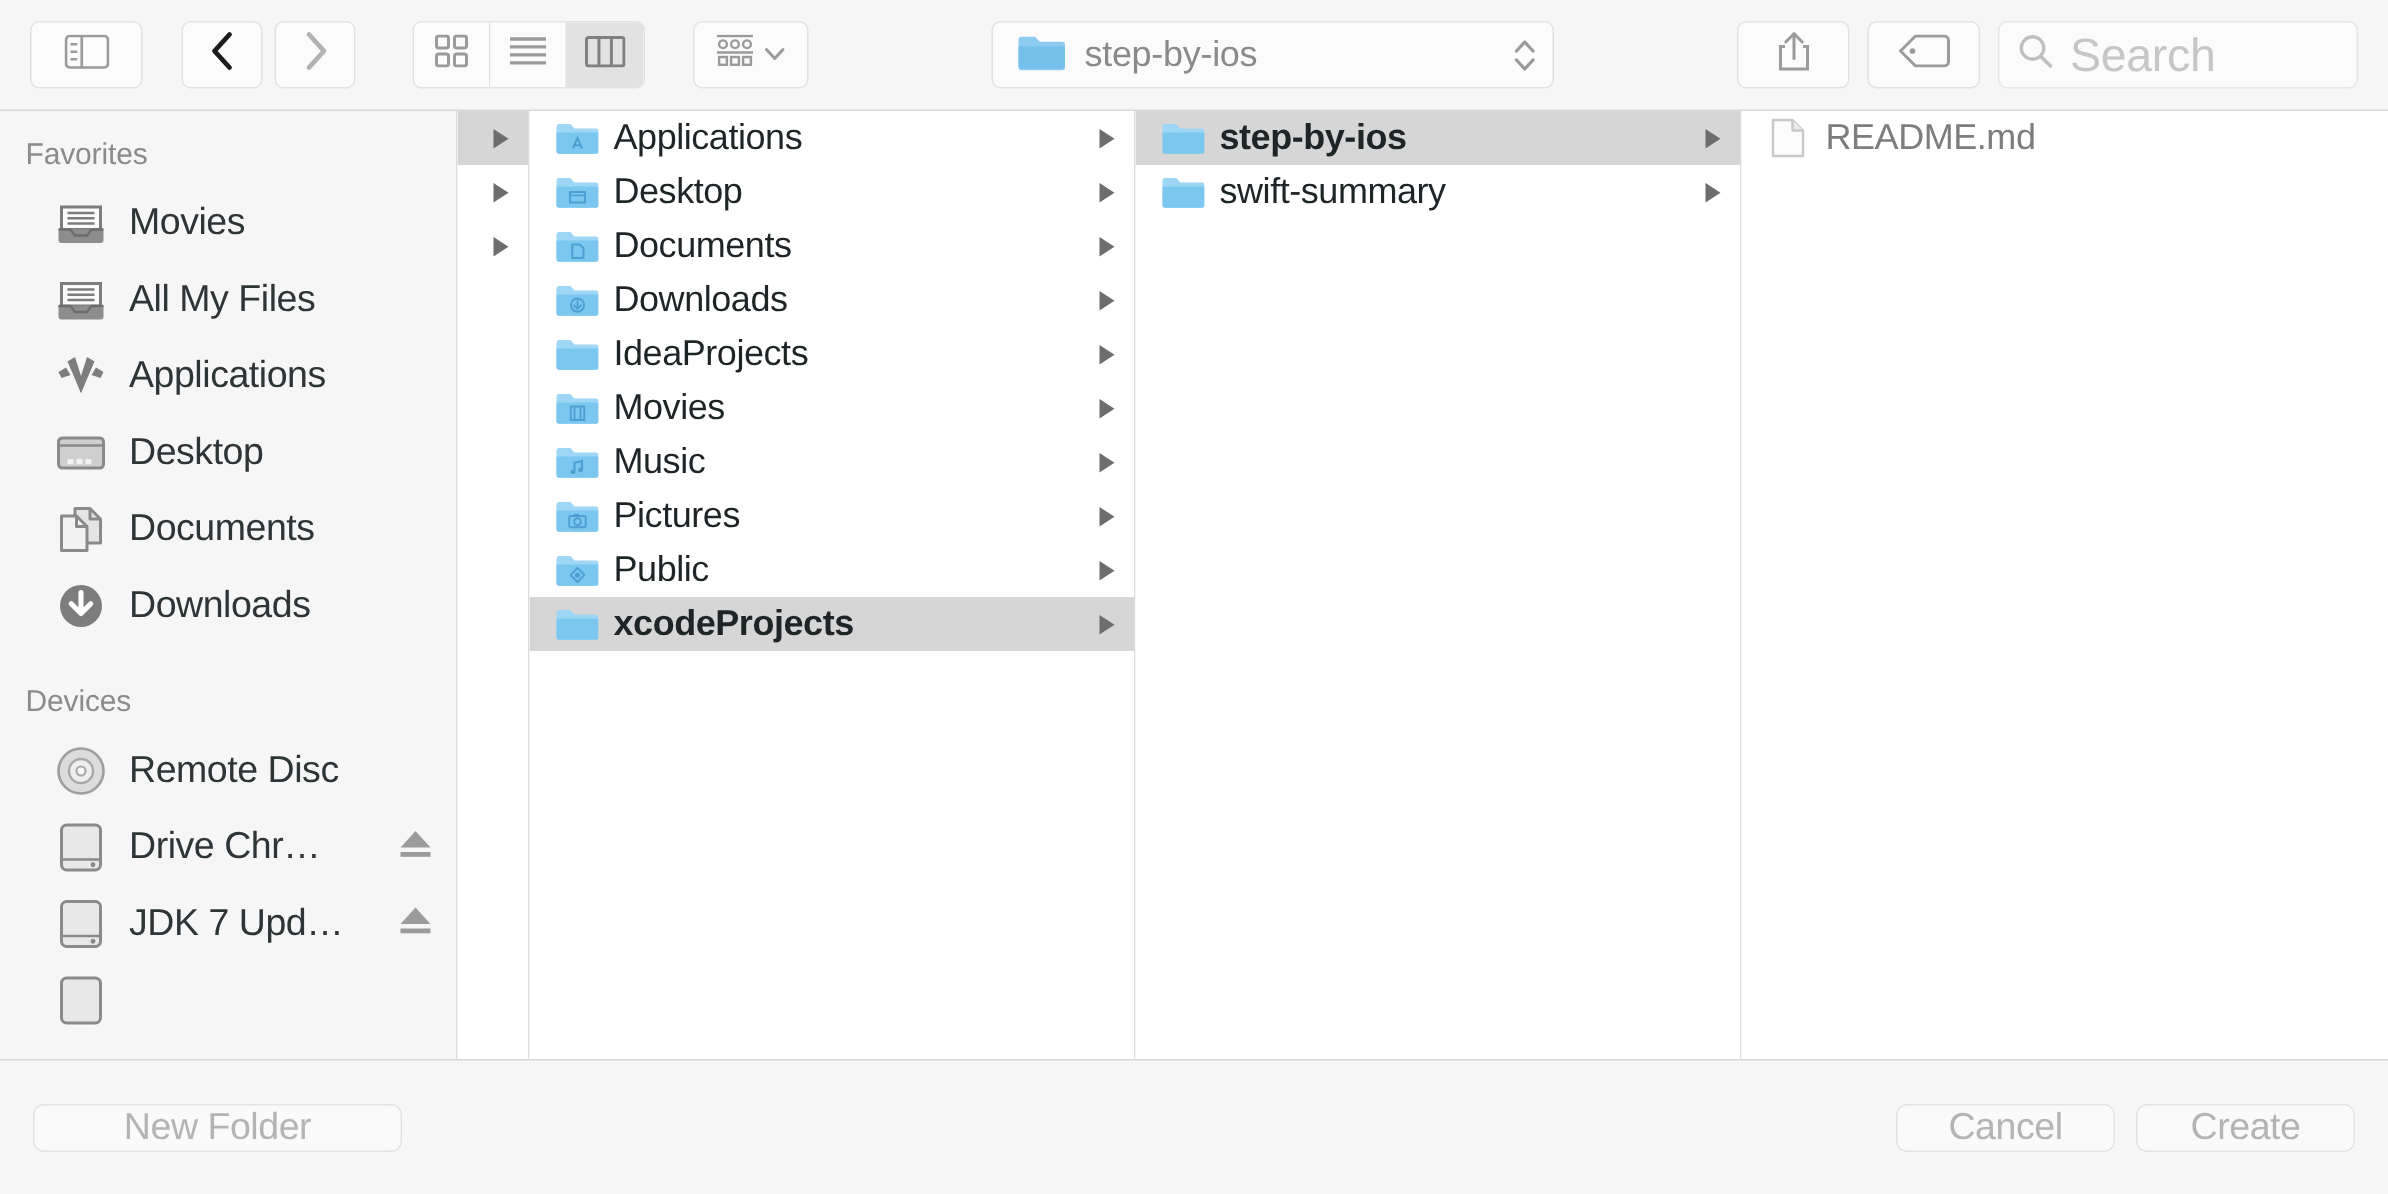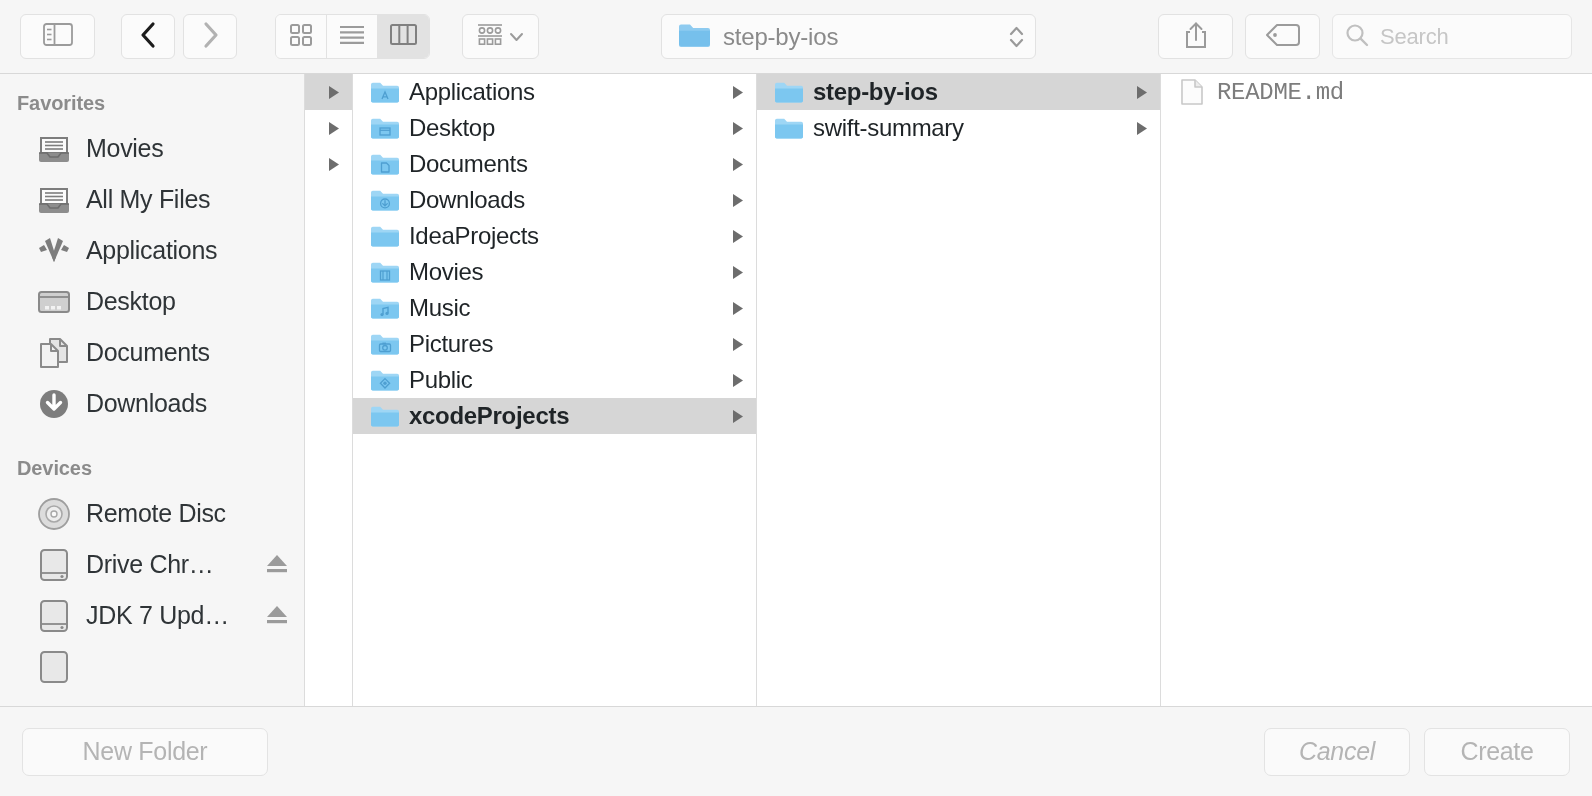--- a/index.html
+++ b/index.html
@@ -80,36 +80,36 @@
   .tb-share { width: 75px; }
   .tb-tag { width: 75px; }
   .search-field {
     width: 240px; height: 45px;
     background: #fbfbfb;
     border: 1px solid #e6e6e6;
     border-radius: 6px;
     display: flex; align-items: center;
     padding: 0 12px; gap: 11px;
   }
-  .search-ph { font-size: 22px; color: #c6c6c6; letter-spacing: -0.2px; }
+  .search-ph { font-size: 31px; color: #c6c6c6; letter-spacing: -0.2px; }
 
   
   .body-row { flex: 1; display: flex; min-height: 0; }
 
   
   .sidebar {
     width: 305px; min-width: 305px;
     background: #f6f6f6;
     border-right: 1px solid #dcdcdc;
     padding-top: 18px;
     overflow: hidden;
     position: relative;
   }
   .sb-header {
-    font-size: 20px; font-weight: bold;
+    font-size: 20px; font-weight: normal;
     color: #8b8b8b;
     padding: 0 0 8px 17px;
     letter-spacing: -0.1px;
   }
   .sb-group-gap { height: 28px; }
   .sb-item {
     height: 51px;
     display: flex; align-items: center;
     padding-left: 35px; padding-right: 14px;
     cursor: default;
@@ -147,46 +147,46 @@
     cursor: default;
   }
   .row.selected { background: #d6d6d6; }
   .row-icon { width: 30px; min-width: 30px; height: 26px; display: flex; align-items: center; justify-content: center; margin-right: 10px; }
   .row-label {
     font-size: 24px; color: #1f2427;
     letter-spacing: -0.3px;
     white-space: nowrap; overflow: hidden;
     flex: 1;
   }
-  .row-label.dim { color: #7d7d7d; font-family: Liberation Mono, monospace; }
+  .row-label.dim { color: #7d7d7d; }
   .row.selected .row-label { font-weight: bold; }
   .chev { color: #6d6d6d; margin-left: auto; display: flex; align-items: center; }
   .partial-row { height: 36px; display: flex; align-items: center; justify-content: flex-end; padding-right: 11px; }
   .partial-row.selected { background: #d6d6d6; }
 
   
   .bottombar {
     height: 90px; min-height: 90px;
     background: #f6f6f6;
     border-top: 1px solid #d8d8d8;
     display: flex; align-items: center;
     padding: 0 22px;
   }
   .btn {
-    height: 48px;
+    height: 32px;
     border: 1px solid #e3e3e3;
     border-radius: 7px;
     background: #fafafa;
     display: flex; align-items: center; justify-content: center;
     font-size: 25px; color: #b4b4b4;
     letter-spacing: -0.3px;
     cursor: default;
   }
   .btn-newfolder { width: 246px; }
-  .btn-cancel { width: 146px; margin-left: auto; font-style: italic; }
+  .btn-cancel { width: 146px; margin-left: auto; }
   .btn-create { width: 146px; margin-left: 14px; }
 </style>
 </head>
 <body>
 
 <div id="app">
 
   <div class="toolbar">
 
     <div class="tb-btn tb-sidebar-btn">

